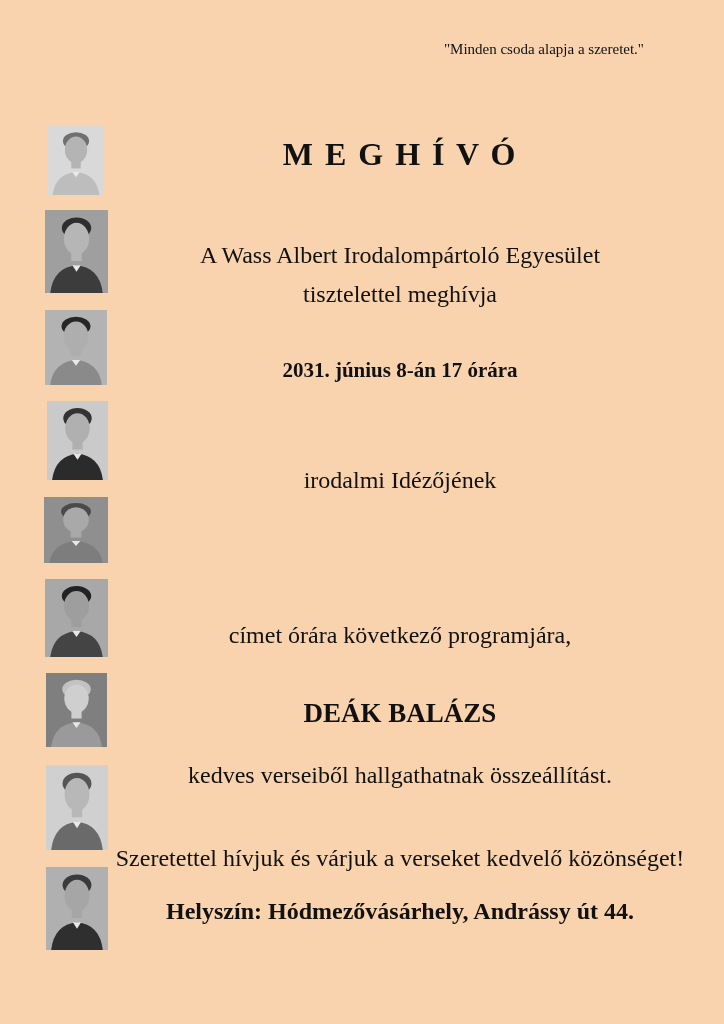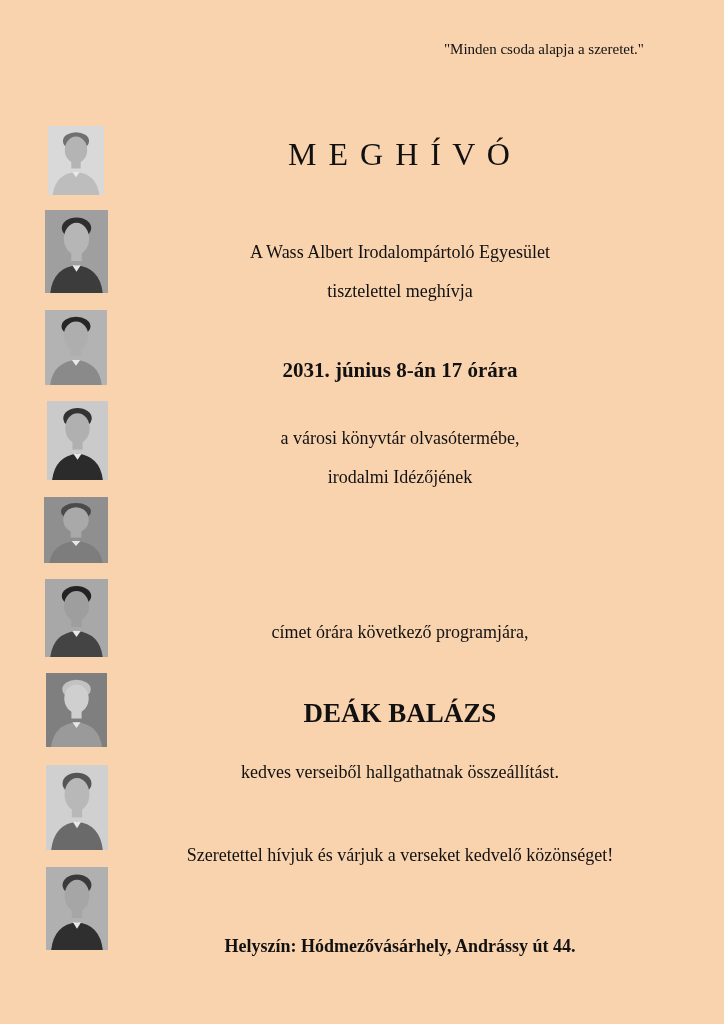--- a/index.html
+++ b/index.html
@@ -11,44 +11,44 @@
     position: relative;
     overflow: hidden;
   }
   .page { position: absolute; inset: 0; }
 
   
   .line {
     position: absolute;
     left: 85px; width: 630px;
     text-align: center;
-    font-size: 18px; line-height: 1.05;
+    font-size: 24px; line-height: 1.05;
     white-space: nowrap;
   }
   .quote-block {
     position: absolute;
     top: 42px; right: 80px;
     text-align: right;
     font-size: 15px; line-height: 1;
   }
   .quote-attr { margin-top: 21px; padding-right: 14px; }
 
-  .main-title   { top: 138px; font-size: 32px; font-weight: normal; letter-spacing: 2px; }
+  .main-title   { top: 138px; font-size: 32px; font-weight: bold; letter-spacing: 2px; }
   .host1        { top: 243px; }
   .host2        { top: 282px; }
   .datetime     { top: 359px; font-size: 21px; font-weight: bold; }
   .venue1       { top: 429px; }
   .venue2       { top: 468px; }
   .program-title{ top: 549px; font-size: 33px; font-weight: bold; }
   .program1     { top: 623px; }
   .program2     { top: 662px; }
   .performer    { top: 699px; font-size: 27px; font-weight: bold; }
   .performer-ln { top: 763px; }
   .closing      { top: 846px; }
-  .location     { top: 937px; font-weight: bold; }
+  .location     { top: 899px; font-weight: bold; }
 
   
   .photo {
     position: absolute;
     overflow: hidden;
   }
   .photo svg { display: block; width: 100%; height: 100%; }
   .ph1 { left: 48px; top: 126px; width: 56px; height: 69px; --bg:#d9d9d9; --hair:#707070; --skin:#b4b4b4; --suit:#bdbdbd; }
   .ph2 { left: 45px; top: 210px; width: 63px; height: 83px; --bg:#9f9f9f; --hair:#2e2e2e; --skin:#b6b6b6; --suit:#3c3c3c; }
   .ph3 { left: 45px; top: 310px; width: 62px; height: 75px; --bg:#b3b3b3; --hair:#262626; --skin:#aeaeae; --suit:#8a8a8a; }
@@ -124,21 +124,20 @@
     </div>
 
   <div class="quote-block">
     <div>"Minden csoda alapja a szeretet."</div>
   </div>
 
   <div class="line main-title">M E G H Í V Ó</div>
   <div class="line host1">A Wass Albert Irodalompártoló Egyesület</div>
   <div class="line host2">tisztelettel meghívja</div>
   <div class="line datetime">2031. június 8-án 17 órára</div>
-  <div class="line venue1">a városi könyvtár olvasótermébe,</div>
   <div class="line venue2">irodalmi Idézőjének</div>
   <div class="line program1">címet órára következő programjára,</div>
   <div class="line performer-ln">kedves verseiből hallgathatnak összeállítást.</div>
   <div class="line performer">DEÁK BALÁZS</div>
   <div class="line closing">Szeretettel hívjuk és várjuk a verseket kedvelő közönséget!</div>
   <div class="line location">Helyszín: Hódmezővásárhely, Andrássy út 44.</div>
 
 </div>
 
 </body></html>

